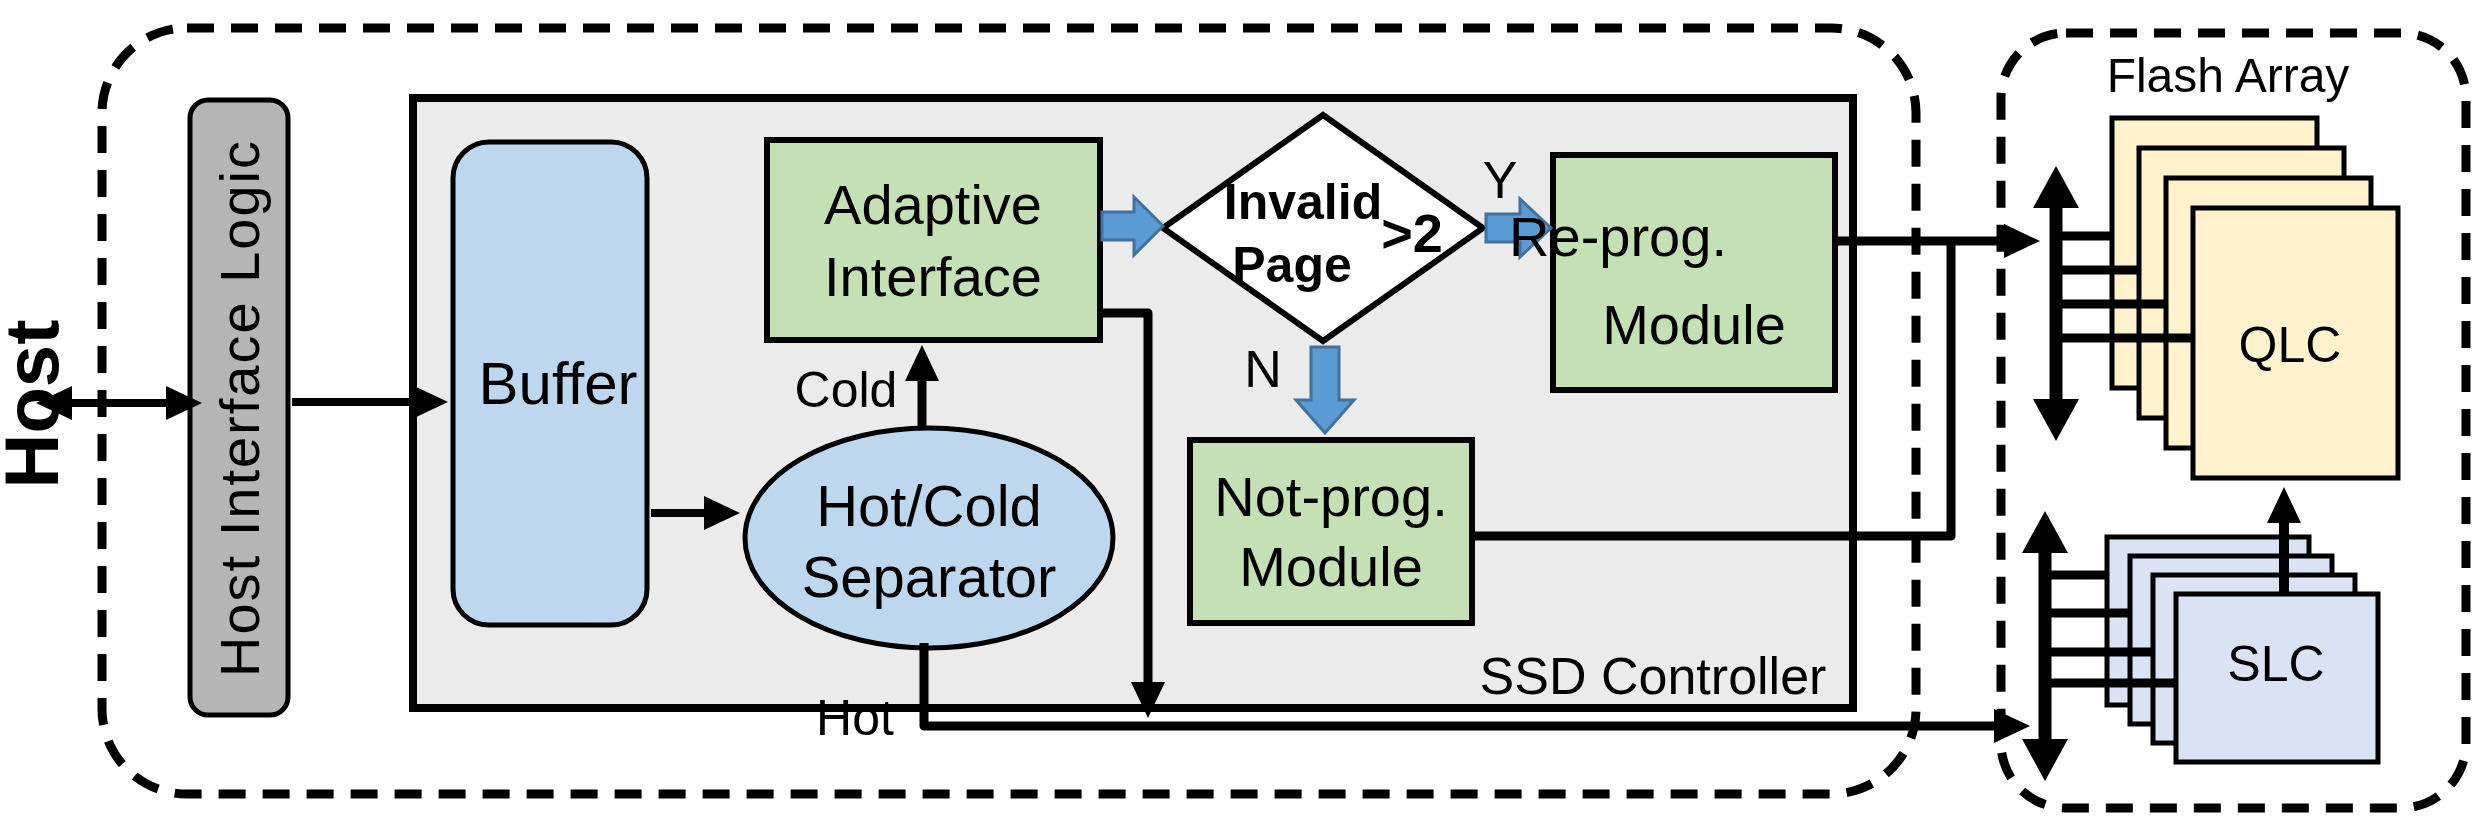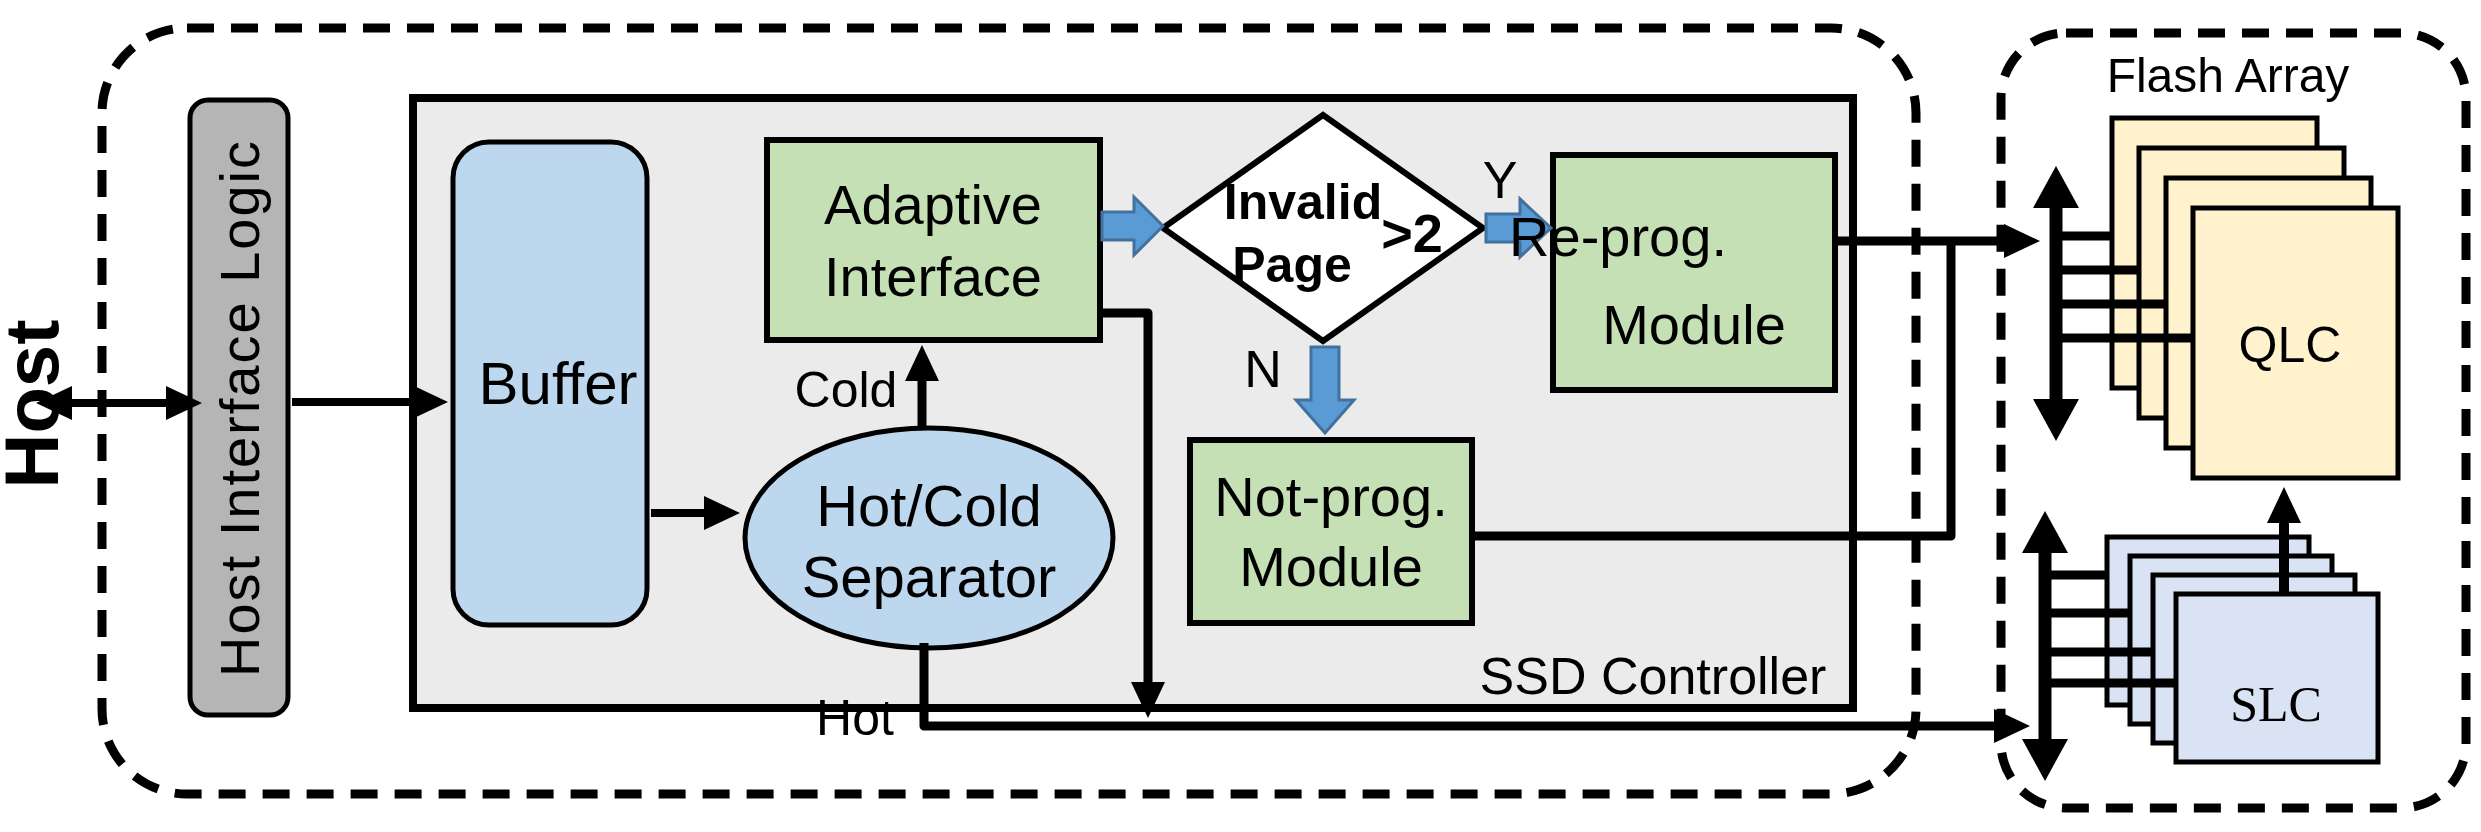--- a/index.html
+++ b/index.html
@@ -109,14 +109,14 @@
   <div class="lbl f-yn" style="left:1263px;top:369px;">N</div>
   <div class="lbl f-module" style="left:1618px;top:237px;">Re-prog.</div>
   <div class="lbl f-module" style="left:1694px;top:325px;">Module</div>
   <div class="lbl f-module" style="left:1331px;top:497px;">Not-prog.</div>
   <div class="lbl f-module" style="left:1331px;top:567px;">Module</div>
   <div class="lbl f-coldhot" style="left:846px;top:390px;text-align:center;">Cold</div>
   <div class="lbl f-coldhot" style="left:855px;top:678px;margin-top:40px;">Hot</div>
   <div class="lbl f-ctrl" style="left:1653px;top:676px;">SSD Controller</div>
   <div class="lbl f-flash" style="left:2228px;top:76px;">Flash Array</div>
   <div class="lbl f-chip" style="left:2290px;top:345px;">QLC</div>
-  <div class="lbl f-chip" style="left:2276px;top:704px;font-family:Liberation Serif, serif;">SLC</div>
+  <div class="lbl f-chip" style="left:2276px;top:664px;">SLC</div>
 </div>
 
 </body></html>

